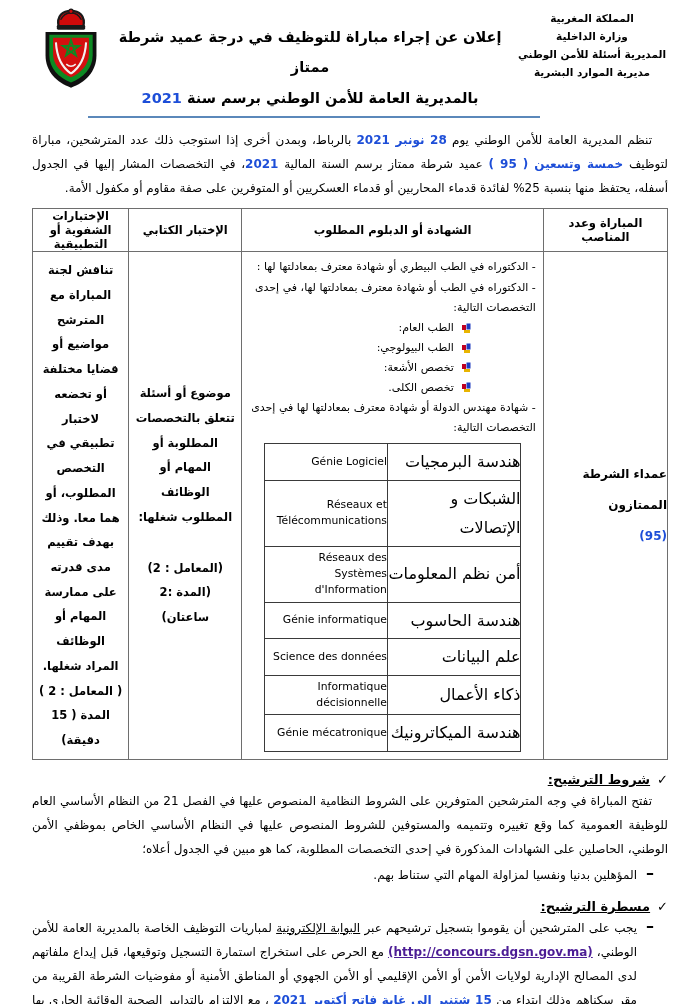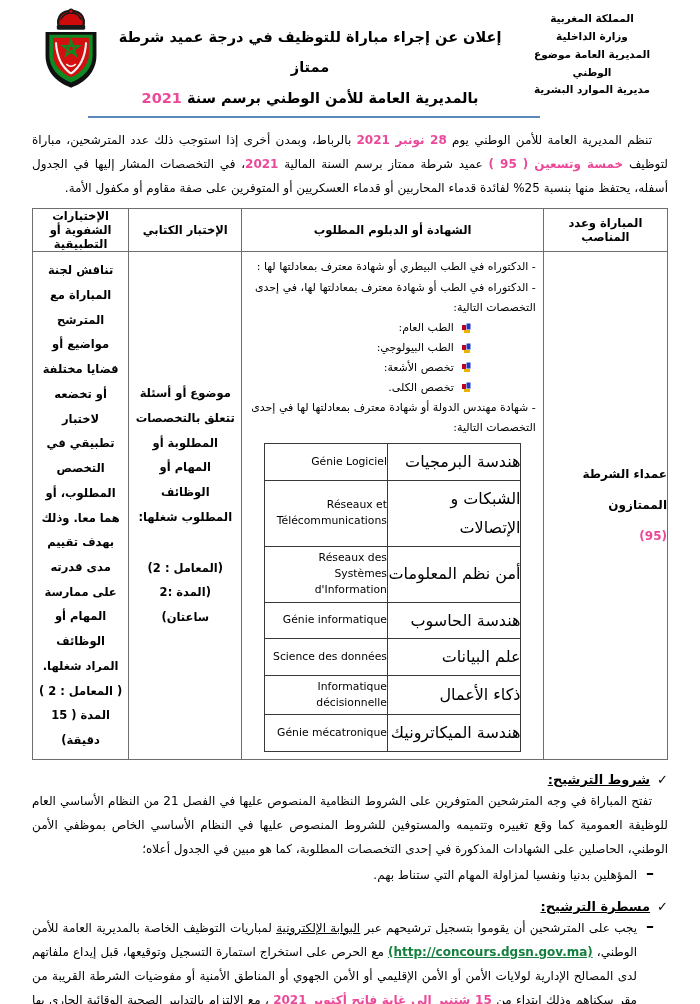--- a/index.html
+++ b/index.html
@@ -5,21 +5,21 @@
   * { box-sizing: border-box; margin: 0; padding: 0; }
   html, body { width: 700px; height: 1004px; overflow: hidden; background: #ffffff; }
   body { font-family: "DejaVu Sans", sans-serif; color: #000; direction: rtl; }
   .page { width: 700px; height: 1004px; padding: 6px 32px 0 32px; position: relative; }
 
   
   .header { display: flex; align-items: flex-start; }
   .ministry { width: 152px; text-align: center; font-weight: bold; font-size: 10.5px; line-height: 1.7; padding-top: 4px; }
   .title-block { flex: 1; text-align: center; font-weight: bold; font-size: 14.5px; padding-top: 16px; line-height: 2.1; }
   .logo-wrap { width: 72px; padding-top: 2px; }
-  .red { color: #ec4899; font-weight: bold; }
+  .red { color: #1d4ed8; font-weight: bold; }
   .rule { height: 2px; background: #5b88ba; margin: 3px 128px 0 56px; }
 
   
   .intro { margin-top: 10px; font-size: 12px; line-height: 2.0; text-align: justify; text-indent: 16px; }
 
   
   table.main { width: 100%; border-collapse: collapse; margin-top: 8px; table-layout: fixed; }
   table.main th, table.main td { border: 1.6px solid #6e6e6e; }
   table.main th { font-size: 11.5px; font-weight: bold; height: 42px; text-align: center; vertical-align: middle; }
   td.post-cell { text-align: right; vertical-align: middle; font-weight: bold; font-size: 12px; line-height: 2.6; }
@@ -33,33 +33,33 @@
   td.written-cell, td.oral-cell { text-align: center; vertical-align: middle; font-weight: bold; font-size: 11.5px; line-height: 2.15; padding: 4px 5px; }
   .cell-gap { margin-top: 26px; }
 
   
   .section-head { display: flex; align-items: baseline; gap: 7px; font-size: 13px; font-weight: bold; margin-top: 12px; }
   .section-title { text-decoration: underline; }
   .para { font-size: 12px; line-height: 2.0; text-align: justify; margin-top: 2px; text-indent: 16px; }
   .dash-item { display: flex; gap: 9px; margin-top: 2px; padding-right: 14px; }
   .dash-item .marker { flex: 0 0 auto; font-weight: bold; }
   .dash-item .body { flex: 1; font-size: 12px; line-height: 2.0; text-align: justify; }
-  a.url { color: #15803d; font-weight: bold; text-decoration: underline; direction: ltr; unicode-bidi: embed; }
+  a.url { color: #4c1d95; font-weight: bold; text-decoration: underline; direction: ltr; unicode-bidi: embed; }
   .u { text-decoration: underline; }
 </style>
 </head>
 <body>
 
 <div class="page">
 
   <div class="header">
     <div class="ministry">
       <div>المملكة المغربية</div>
       <div>وزارة الداخلية</div>
-      <div>المديرية العامة موضوع الوطني</div>
+      <div>المديرية أسئلة للأمن الوطني</div>
       <div>مديرية الموارد البشرية</div>
     </div>
     <div class="title-block">
       <div>إعلان عن إجراء مباراة للتوظيف في درجة عميد شرطة ممتاز</div>
       <div><span>بالمديرية العامة للأمن الوطني برسم سنة </span><span class="red">2021</span></div>
     </div>
     <div class="logo-wrap">
       <svg width="66" height="82" viewBox="0 0 70 86">
         <path d="M22,20 C19,7 27,2.5 35,2.5 C43,2.5 51,7 48,20 Z" fill="#cf0a0a" stroke="#1a1a1a" stroke-width="2.4"></path>
         <path d="M24,12 C27,6 31,4.5 35,4.5 C39,4.5 43,6 46,12" fill="none" stroke="#1a1a1a" stroke-width="1.6"></path>

